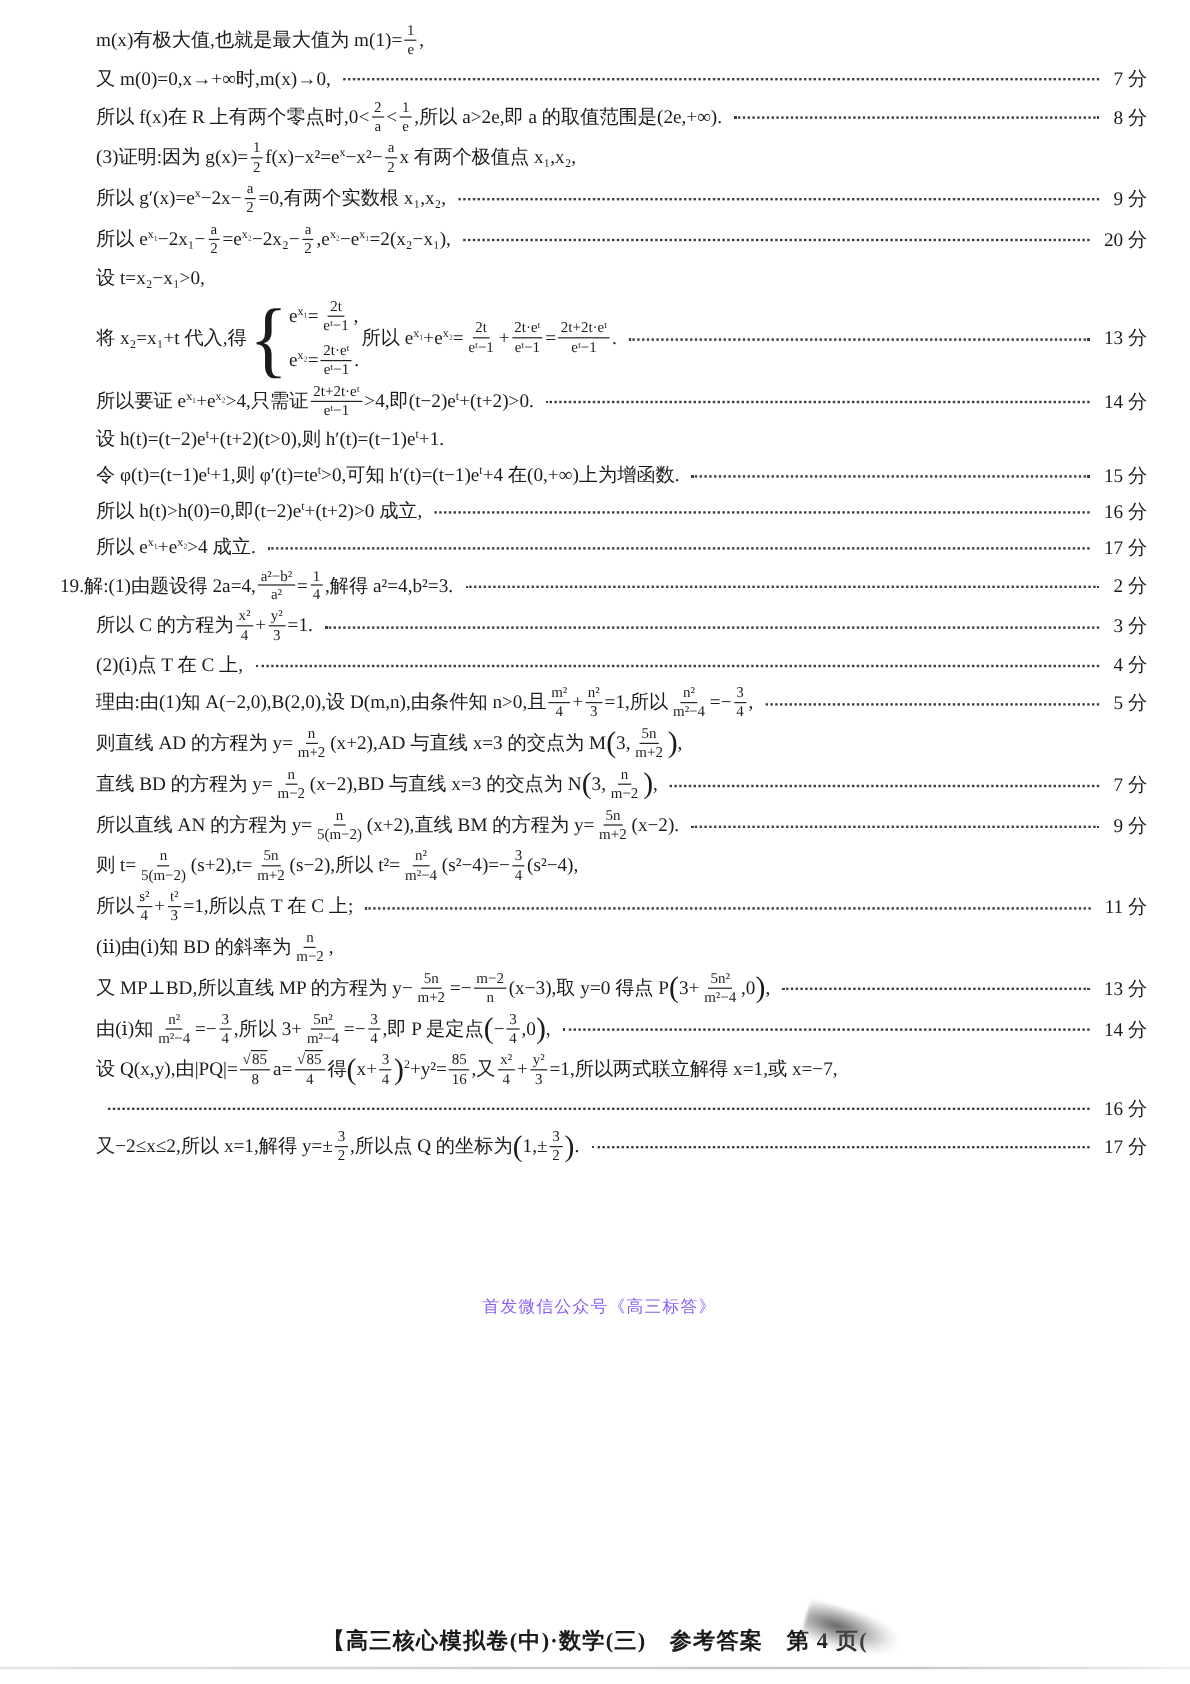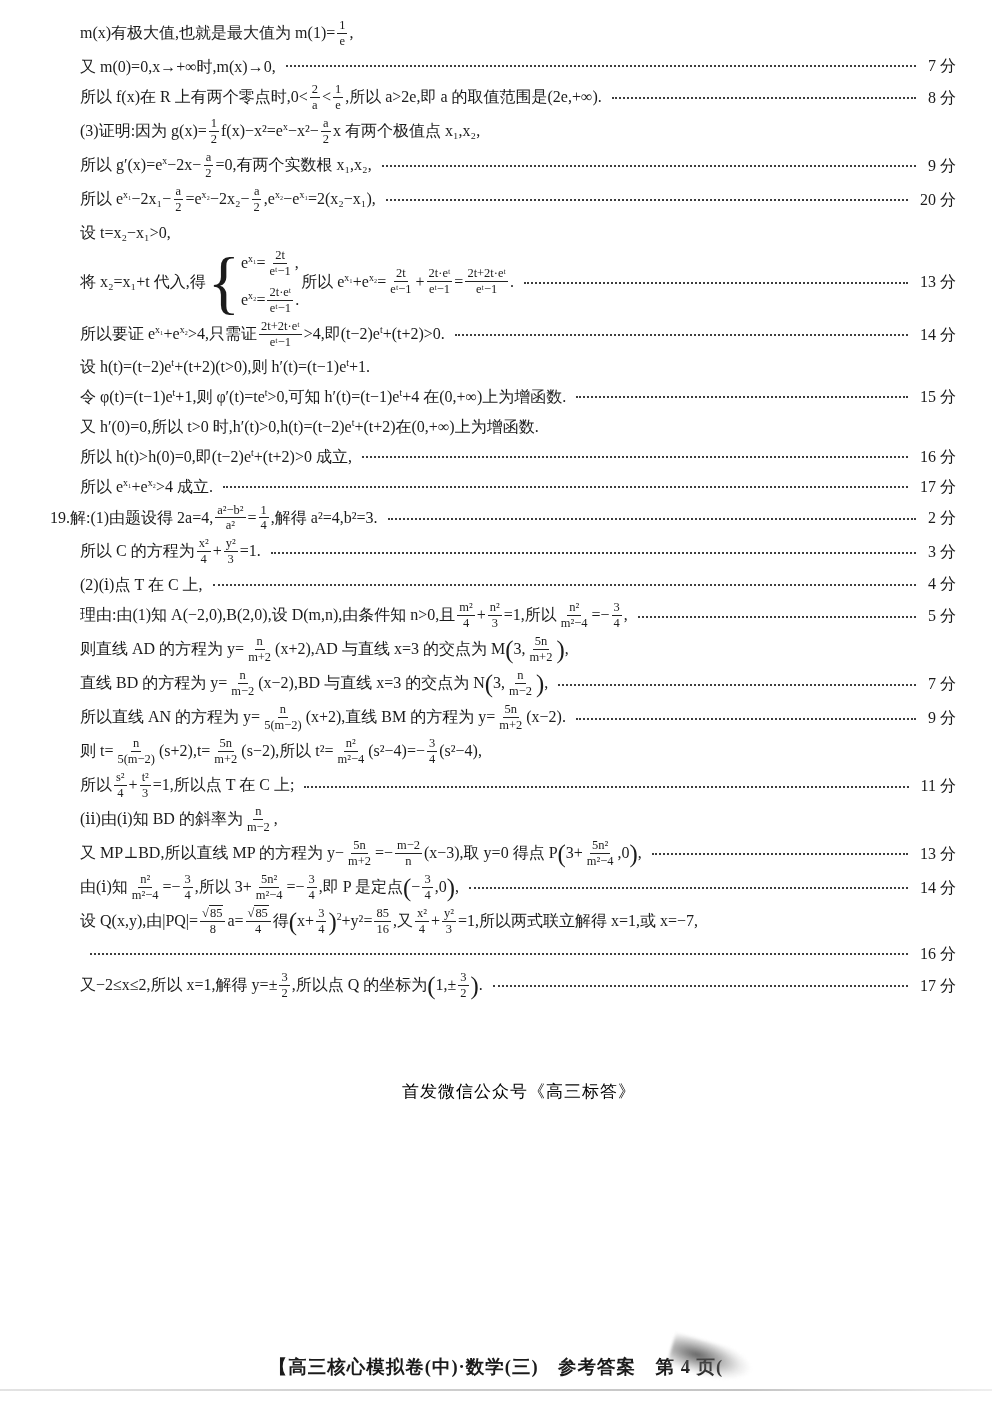--- a/index.html
+++ b/index.html
@@ -16,22 +16,22 @@
       font-size:0.78em;line-height:1.2;margin:0 2px;transform:translateY(-1px);}
   .nu{display:block;border-bottom:1.2px solid #222;padding:0 2px;}
   .de{display:block;padding:0 2px;}
   .sup{font-size:0.62em;vertical-align:0.6em;}
   .big{font-size:1.55em;vertical-align:middle;line-height:0.85;transform:translateY(-1px);display:inline-block;}
   .cases{display:inline-flex;align-items:center;vertical-align:middle;margin:0 2px;}
   .cbr{font-size:4.2em;line-height:0.8;transform:scaleY(1.05);display:inline-block;margin-right:1px;font-weight:200;}
   .crows{display:inline-flex;flex-direction:column;gap:6px;}
   .crow{white-space:nowrap;line-height:1.2;}
   .ol{border-top:1.2px solid #222;padding:0 1px;}
-  .watermark{position:absolute;left:402px;top:1080px;font-size:17px;letter-spacing:1px;
-             color:#000000;font-family:"Liberation Serif","DejaVu Serif",serif;}
+  .watermark{position:absolute;left:402px;top:1080px;font-size:14px;letter-spacing:1px;
+             color:#8b5cf6;font-family:"Liberation Serif","DejaVu Serif",serif;}
   .footer{position:absolute;left:0;right:0;top:1354px;text-align:center;font-weight:bold;
           font-size:18.5px;letter-spacing:1px;}
   .page-edge{position:absolute;left:0;right:0;top:1389px;height:2px;
              background:linear-gradient(90deg,#e3e3e3,#cfcfcf 40%,#c4c4c4 75%,#efefef);}
   .curl{position:absolute;left:666px;top:1348px;width:120px;height:56px;pointer-events:none;
         background:radial-gradient(ellipse 60% 45% at 22% 28%,rgba(75,75,75,0.85),rgba(110,110,110,0.45) 40%,rgba(150,150,150,0.18) 62%,transparent 78%);
         transform:rotate(16deg);filter:blur(1.5px);}
 </style>
 </head>
 <body>
@@ -126,23 +126,20 @@
     </div>
     <div class="line">
       <span class="c"><span>设 h(t)=(t−2)e</span><span class="sup">t</span><span>+(t+2)(t&gt;0),则 h′(t)=(t−1)e</span><span class="sup">t</span><span>+1.</span></span>
     </div>
     <div class="line">
       <span class="c"><span>令 φ(t)=(t−1)e</span><span class="sup">t</span><span>+1,则 φ′(t)=te</span><span class="sup">t</span><span>&gt;0,可知 h′(t)=(t−1)e</span><span class="sup">t</span><span>+4 在(0,+∞)上为增函数.</span></span>
       <span class="dots"></span>
       <span class="score">15 分</span>
     </div>
     <div class="line">
-      <span class="c"><span>又 h′(0)=0,所以 t&gt;0 时,h′(t)&gt;0,h(t)=(t−2)e</span><span class="sup">t</span><span>+(t+2)在(0,+∞)上为增函数.</span></span>
-    </div>
-    <div class="line">
       <span class="c"><span>所以 h(t)&gt;h(0)=0,即(t−2)e</span><span class="sup">t</span><span>+(t+2)&gt;0 成立,</span></span>
       <span class="dots"></span>
       <span class="score">16 分</span>
     </div>
     <div class="line">
       <span class="c"><span>所以 e</span><span class="sup">x₁</span><span>+e</span><span class="sup">x₂</span><span>&gt;4 成立.</span></span>
       <span class="dots"></span>
       <span class="score">17 分</span>
     </div>
     <div class="line out">

